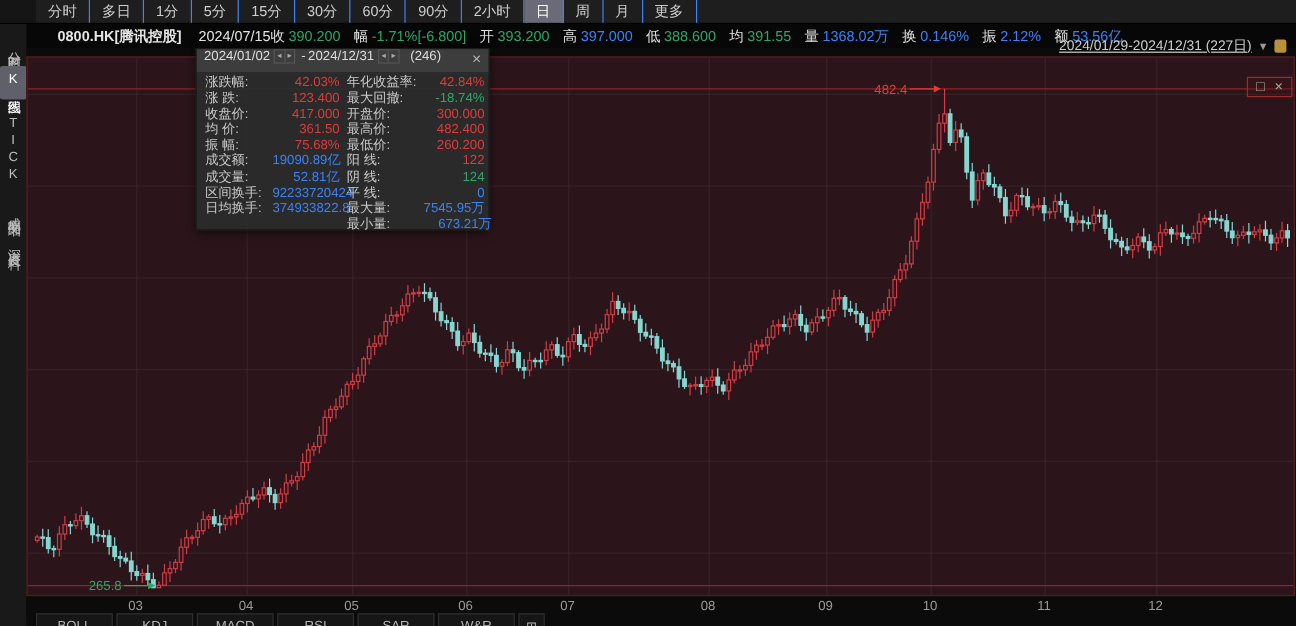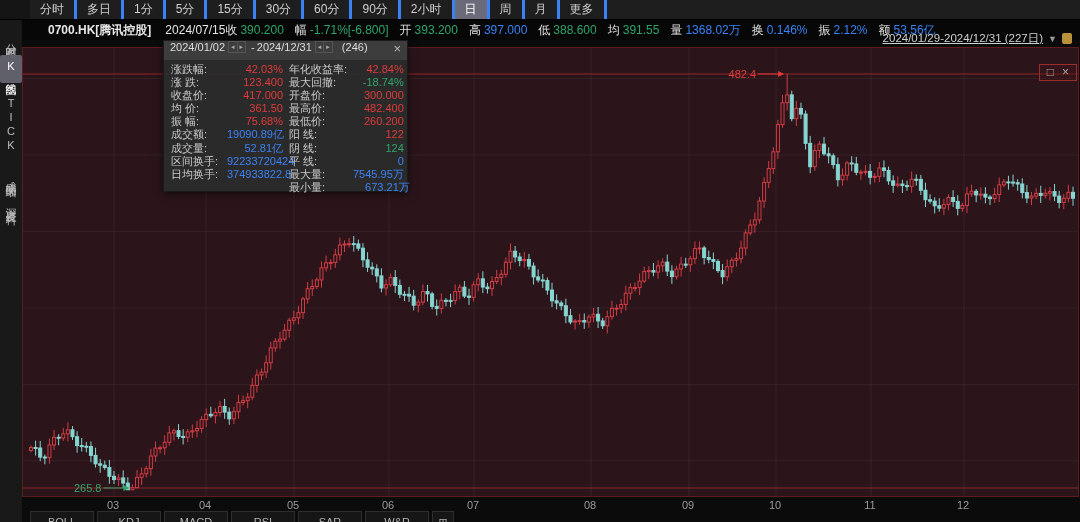--- a/index.html
+++ b/index.html
@@ -10,21 +10,21 @@
   *{box-sizing:border-box; margin:0; padding:0;}
   html,body{width:1080px;height:522px;overflow:hidden;background:#0c0c0c;
     font-family:"Liberation Sans","DejaVu Sans",sans-serif;}
   body{position:relative;}
 
   
   .toolbar{position:absolute;left:0;top:0;width:1080px;height:20px;background:#1e1e1e;
     display:flex;align-items:stretch;border-bottom:1px solid #000;}
   .toolbar .spacer{width:30px;background:#151515;}
   .tb-tab{display:flex;align-items:center;padding:0 10px;font-size:12px;color:#cfcfcf;
-    border-right:3px solid #3b82f6;cursor:default;white-space:nowrap;}
+    border-right:1px solid #3b82f6;cursor:default;white-space:nowrap;}
   .tb-tab.selected{background:var(--sel-bg);color:#fff;}
   .tb-right{margin-left:auto;display:flex;}
   .tb-right .tb-tab{border-left:1px solid #343434;border-right:none;}
 
   
   .infobar{position:absolute;left:0;top:20px;width:1080px;height:20px;background:#070707;
     display:flex;align-items:center;font-size:12px;color:#e6e6e6;padding-left:48px;white-space:nowrap;}
   .infobar .symbol{font-weight:bold;margin-right:14px;}
   .infobar .date{}
   .if-field{margin-right:11px;}
@@ -96,21 +96,21 @@
       <div class="tb-tab">90分</div>
       <div class="tb-tab">2小时</div>
       <div class="tb-tab selected">日</div>
       <div class="tb-tab">周</div>
       <div class="tb-tab">月</div>
       <div class="tb-tab">更多</div>
     </div>
 </div>
 
 <div class="infobar">
-  <span class="symbol">0700.HK[腾讯控股]</span>
+  <span class="symbol">0800.HK[腾讯控股]</span>
   <span class="date">2024/07/15</span>
   <span id="if-fields" style="display:flex">
       <span class="if-field"><span class="if-label">收</span><span class="v-green">390.200</span></span>
       <span class="if-field"><span class="if-label">幅</span><span class="v-green">-1.71%[-6.800]</span></span>
       <span class="if-field"><span class="if-label">开</span><span class="v-green">393.200</span></span>
       <span class="if-field"><span class="if-label">高</span><span class="v-white">397.000</span></span>
       <span class="if-field"><span class="if-label">低</span><span class="v-green">388.600</span></span>
       <span class="if-field"><span class="if-label">均</span><span class="v-green">391.55</span></span>
       <span class="if-field"><span class="if-label">量</span><span class="v-white">1368.02万</span></span>
       <span class="if-field"><span class="if-label">换</span><span class="v-white">0.146%</span></span>

